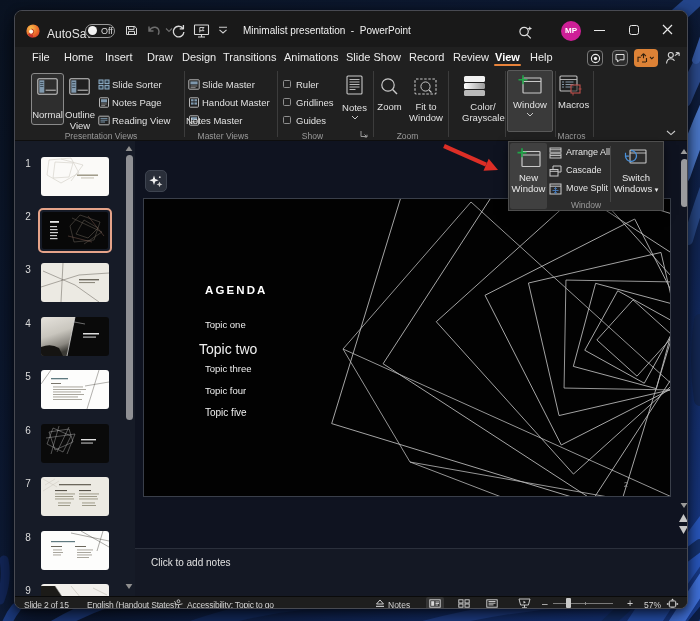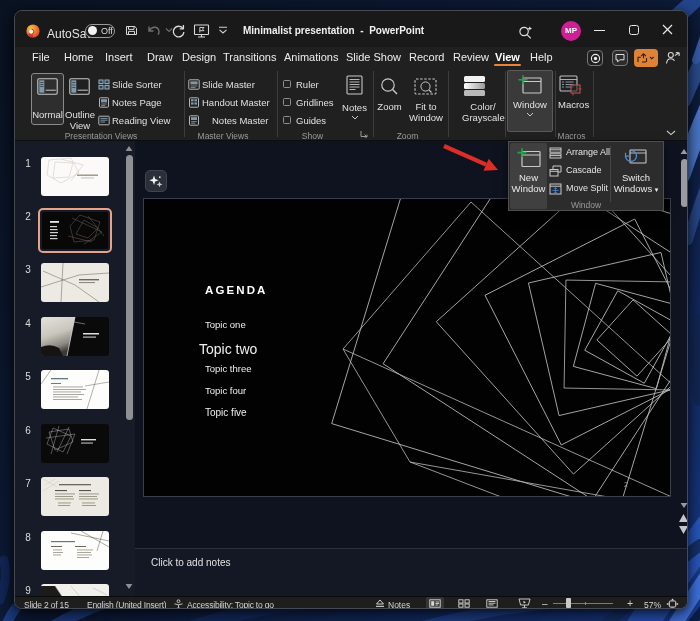--- a/index.html
+++ b/index.html
@@ -79,21 +79,21 @@
 </svg>
 <svg class="a" style="left:178px;top:11.5px" width="17" height="16" viewBox="0 0 17 16" fill="none" stroke="#dadada" stroke-width="1.1">
  <rect x="1.5" y="2" width="14" height="9.5" rx="0.5"></rect>
       <path d="M8.5 11.5 v2 M5 14 h7"></path>
  <path d="M6.8 4.5 v5 M6.8 4.5 h4.2 l-1.5 1.6 1.5 1.6 h-4.2" stroke-width="0.9"></path>
 </svg>
 <svg class="a" style="left:202px;top:15px" width="12" height="9" viewBox="0 0 12 9" fill="none" stroke="#cfcfcf" stroke-width="1.1">
  <path d="M2 1.2 h8"></path>
       <path d="M2.5 3.8 l3.5 3.2 3.5-3.2"></path>
 </svg>
-<div class="a" style="left:228px;top:14px;width:146px;text-align:center;font-size:10px;color:#f0f0f0;font-weight:bold;white-space:nowrap">Minimalist presentation&nbsp; -&nbsp; PowerPoint</div>
+<div class="a" style="left:228px;top:14px;width:146px;text-align:center;font-size:10px;color:#f0f0f0;font-weight:normal;white-space:nowrap">Minimalist presentation&nbsp; -&nbsp; PowerPoint</div>
 <svg class="a" style="left:503px;top:14px" width="15" height="15" viewBox="0 0 15 15" fill="none" stroke="#dcdcdc" stroke-width="1.2">
  <circle cx="6.1" cy="6.5" r="4.2"></circle>
       <path d="M9.3 9.8 L12.8 13.3"></path>
  <path d="M11.8 1.2 l0.65 1.65 1.65 0.65 -1.65 0.65 -0.65 1.65 -0.65 -1.65 -1.65 -0.65 1.65 -0.65 z" fill="#dcdcdc" stroke="none"></path>
 </svg>
 <div class="a" style="left:546px;top:9.5px;width:20px;height:20px;border-radius:50%;background:#ce1f97"></div>
 <div class="a" style="left:546px;top:15px;width:20px;text-align:center;font-size:8px;font-weight:bold;color:#fff">MP</div>
 <div class="a" style="left:579px;top:18.5px;width:11px;height:1.4px;background:#e8e8e8"></div>
 <div class="a" style="left:614px;top:14px;width:9.5px;height:9.5px;border:1.2px solid #e8e8e8;border-radius:2.5px"></div>
 <svg class="a" style="left:647px;top:13px" width="11" height="11" viewBox="0 0 11 11" stroke="#e8e8e8" stroke-width="1.2">
@@ -196,21 +196,21 @@
       <rect x="6.4" y="2.2" width="2.6" height="2.2" fill="#7f98ad"></rect>
  <rect x="3" y="5.4" width="2.6" height="2.2" fill="#7f98ad"></rect>
       <rect x="6.4" y="5.4" width="2.6" height="2.2" fill="#7f98ad"></rect>
 </svg>
 <div class="rl" style="left:187px;top:86px">Handout Master</div>
 <svg class="a" style="left:173px;top:103.5px" width="12" height="11" viewBox="0 0 12 11" fill="none">
  <rect x="1.5" y="0.8" width="9" height="9.4" rx="0.8" stroke="#b5b5b5" stroke-width="1"></rect>
  <rect x="3" y="2.2" width="6" height="2.8" fill="#7f98ad"></rect>
  <path d="M3.2 6.6 h5.6 M3.2 8.2 h4" stroke="#b5b5b5" stroke-width="0.7"></path>
 </svg>
-<div class="rl" style="left:197px;top:104px">Notes Master</div>
+<div class="rl" style="left:171px;top:104px">Notes Master</div>
 
 <div class="cb" style="left:268px;top:69px"></div>
 <div class="rl" style="left:281px;top:68px">Ruler</div>
 <div class="cb" style="left:268px;top:87px"></div>
 <div class="rl" style="left:281px;top:86px">Gridlines</div>
 <div class="cb" style="left:268px;top:105px"></div>
 <div class="rl" style="left:281px;top:104px">Guides</div>
 
 <svg class="a" style="left:331px;top:64px" width="17" height="20" viewBox="0 0 17 20" fill="none">
  <rect x="1" y="1" width="15" height="18" rx="1" stroke="#c9c9c9" stroke-width="1.1"></rect>
@@ -484,21 +484,21 @@
     </svg>
 <svg class="a" style="left:663px;top:501px" width="11" height="24" viewBox="0 0 11 24" fill="#c6c6c6">
  <path d="M5.5 2 L10 10 H1 Z"></path>
       <path d="M5.5 22 L10 14 H1 Z"></path>
 </svg>
 <div class="a" style="left:120px;top:537px;width:552px;height:48px;background:#141824;border-top:1px solid #2b303c"></div>
 <div class="a" style="left:136px;top:546px;font-size:10px;color:#e2e2e2">Click to add notes</div>
 
 <div class="a" style="left:0;top:585px;width:672px;height:14px;background:#1e1e1e;border-top:1px solid #0a0a0a"></div>
 <div class="a" style="left:9px;top:588.5px;font-size:8.5px;letter-spacing:-0.2px;color:#d2d2d2">Slide 2 of 15</div>
-<div class="a" style="left:72px;top:588.5px;font-size:8.5px;letter-spacing:-0.2px;color:#d2d2d2">English (United Insert)</div>
+<div class="a" style="left:72px;top:588.5px;font-size:8.5px;letter-spacing:-0.2px;color:#d2d2d2">English (Handout States)</div>
 <svg class="a" style="left:158px;top:587.5px" width="11" height="11" viewBox="0 0 11 11" fill="none" stroke="#d2d2d2" stroke-width="0.9">
  <circle cx="5.5" cy="2.2" r="1.4"></circle>
       <path d="M1.5 4.8 L5.5 5.8 L9.5 4.8 M5.5 5.8 V8 M5.5 8 L3.4 10.6 M5.5 8 L7.6 10.6"></path>
 </svg>
 <div class="a" style="left:172px;top:588.5px;font-size:8.5px;letter-spacing:-0.2px;color:#d2d2d2">Accessibility: Topic to go</div>
 <svg class="a" style="left:359px;top:587.5px" width="12" height="11" viewBox="0 0 12 11" fill="#d2d2d2">
  <path d="M6 1 L9.5 5 H2.5 Z" fill="none" stroke="#d2d2d2" stroke-width="1"></path>
       <rect x="2" y="6.8" width="8" height="1.1"></rect>
       <rect x="2" y="9" width="8" height="1.1"></rect>
 </svg>

